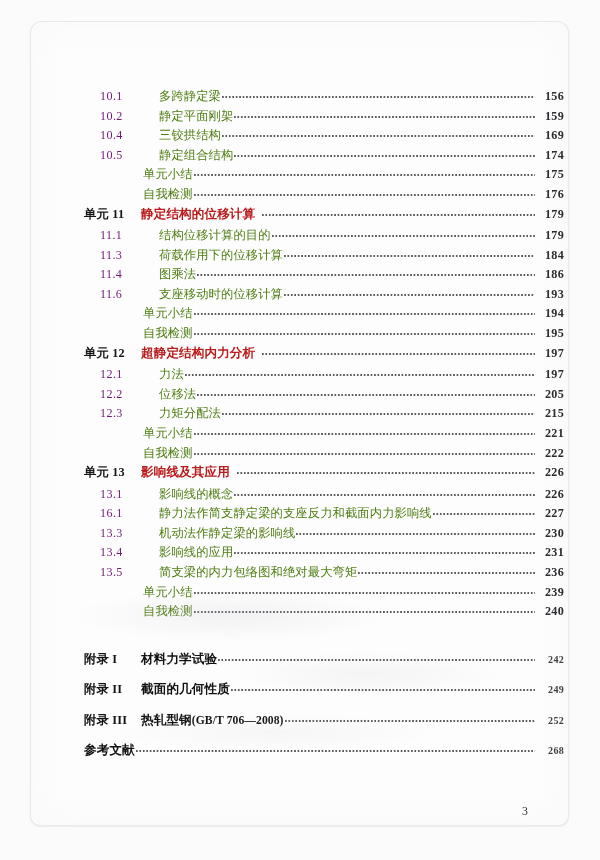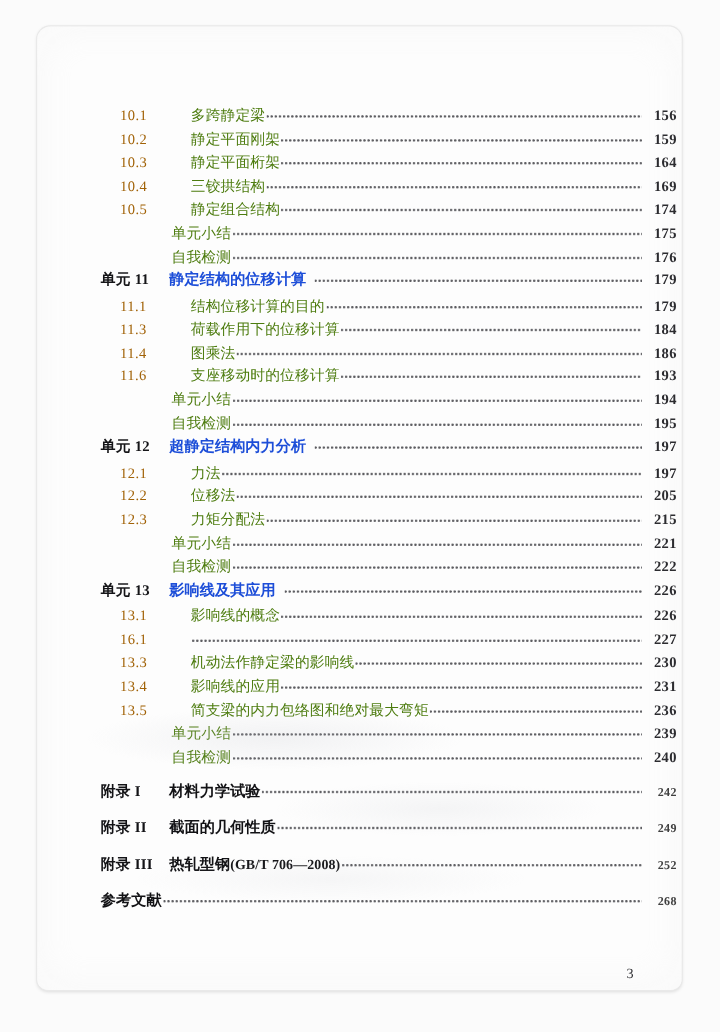--- a/index.html
+++ b/index.html
@@ -66,21 +66,21 @@
     height: 19.6px;
     color: #2b2b2e;
     white-space: nowrap;
   }
 
   .num {
     flex: 0 0 auto;
     width: 43px;
     font-size: 12.1px;
     letter-spacing: 0.4px;
-    color: #a16207;
+    color: #701a75;
   }
 
   .title {
     flex: 0 0 auto;
     font-size: 12.3px;
     letter-spacing: 0.1px;
     color: #4d7c0f;
   }
 
   .leader {
@@ -120,21 +120,21 @@
   .lvl-unit .num {
     width: 57px;
     font-weight: bold;
     font-size: 12.3px;
     letter-spacing: 0.2px;
     color: #151518;
   }
   .lvl-unit .title {
     font-weight: bold;
     font-size: 12.6px;
-    color: #1d4ed8;
+    color: #b91c1c;
     padding-right: 6px;
   }
 
   
   #appendix {
     position: absolute;
     left: 53px;
     top: 629px;
     width: 480px;
   }
@@ -193,26 +193,20 @@
         <span class="leader"></span>
         <span class="pageno">156</span>
       </div>
       <div class="toc-row lvl-sub">
         <span class="num">10.2</span>
         <span class="title">静定平面刚架</span>
         <span class="leader"></span>
         <span class="pageno">159</span>
       </div>
       <div class="toc-row lvl-sub">
-        <span class="num">10.3</span>
-        <span class="title">静定平面桁架</span>
-        <span class="leader"></span>
-        <span class="pageno">164</span>
-      </div>
-      <div class="toc-row lvl-sub">
         <span class="num">10.4</span>
         <span class="title">三铰拱结构</span>
         <span class="leader"></span>
         <span class="pageno">169</span>
       </div>
       <div class="toc-row lvl-sub">
         <span class="num">10.5</span>
         <span class="title">静定组合结构</span>
         <span class="leader"></span>
         <span class="pageno">174</span>
@@ -314,20 +308,21 @@
         <span class="pageno">226</span>
       </div>
       <div class="toc-row lvl-sub">
         <span class="num">13.1</span>
         <span class="title">影响线的概念</span>
         <span class="leader"></span>
         <span class="pageno">226</span>
       </div>
       <div class="toc-row lvl-sub">
         <span class="num">16.1</span>
+        <span class="title">静力法作简支静定梁的支座反力和截面内力影响线</span>
         <span class="leader"></span>
         <span class="pageno">227</span>
       </div>
       <div class="toc-row lvl-sub">
         <span class="num">13.3</span>
         <span class="title">机动法作静定梁的影响线</span>
         <span class="leader"></span>
         <span class="pageno">230</span>
       </div>
       <div class="toc-row lvl-sub">

